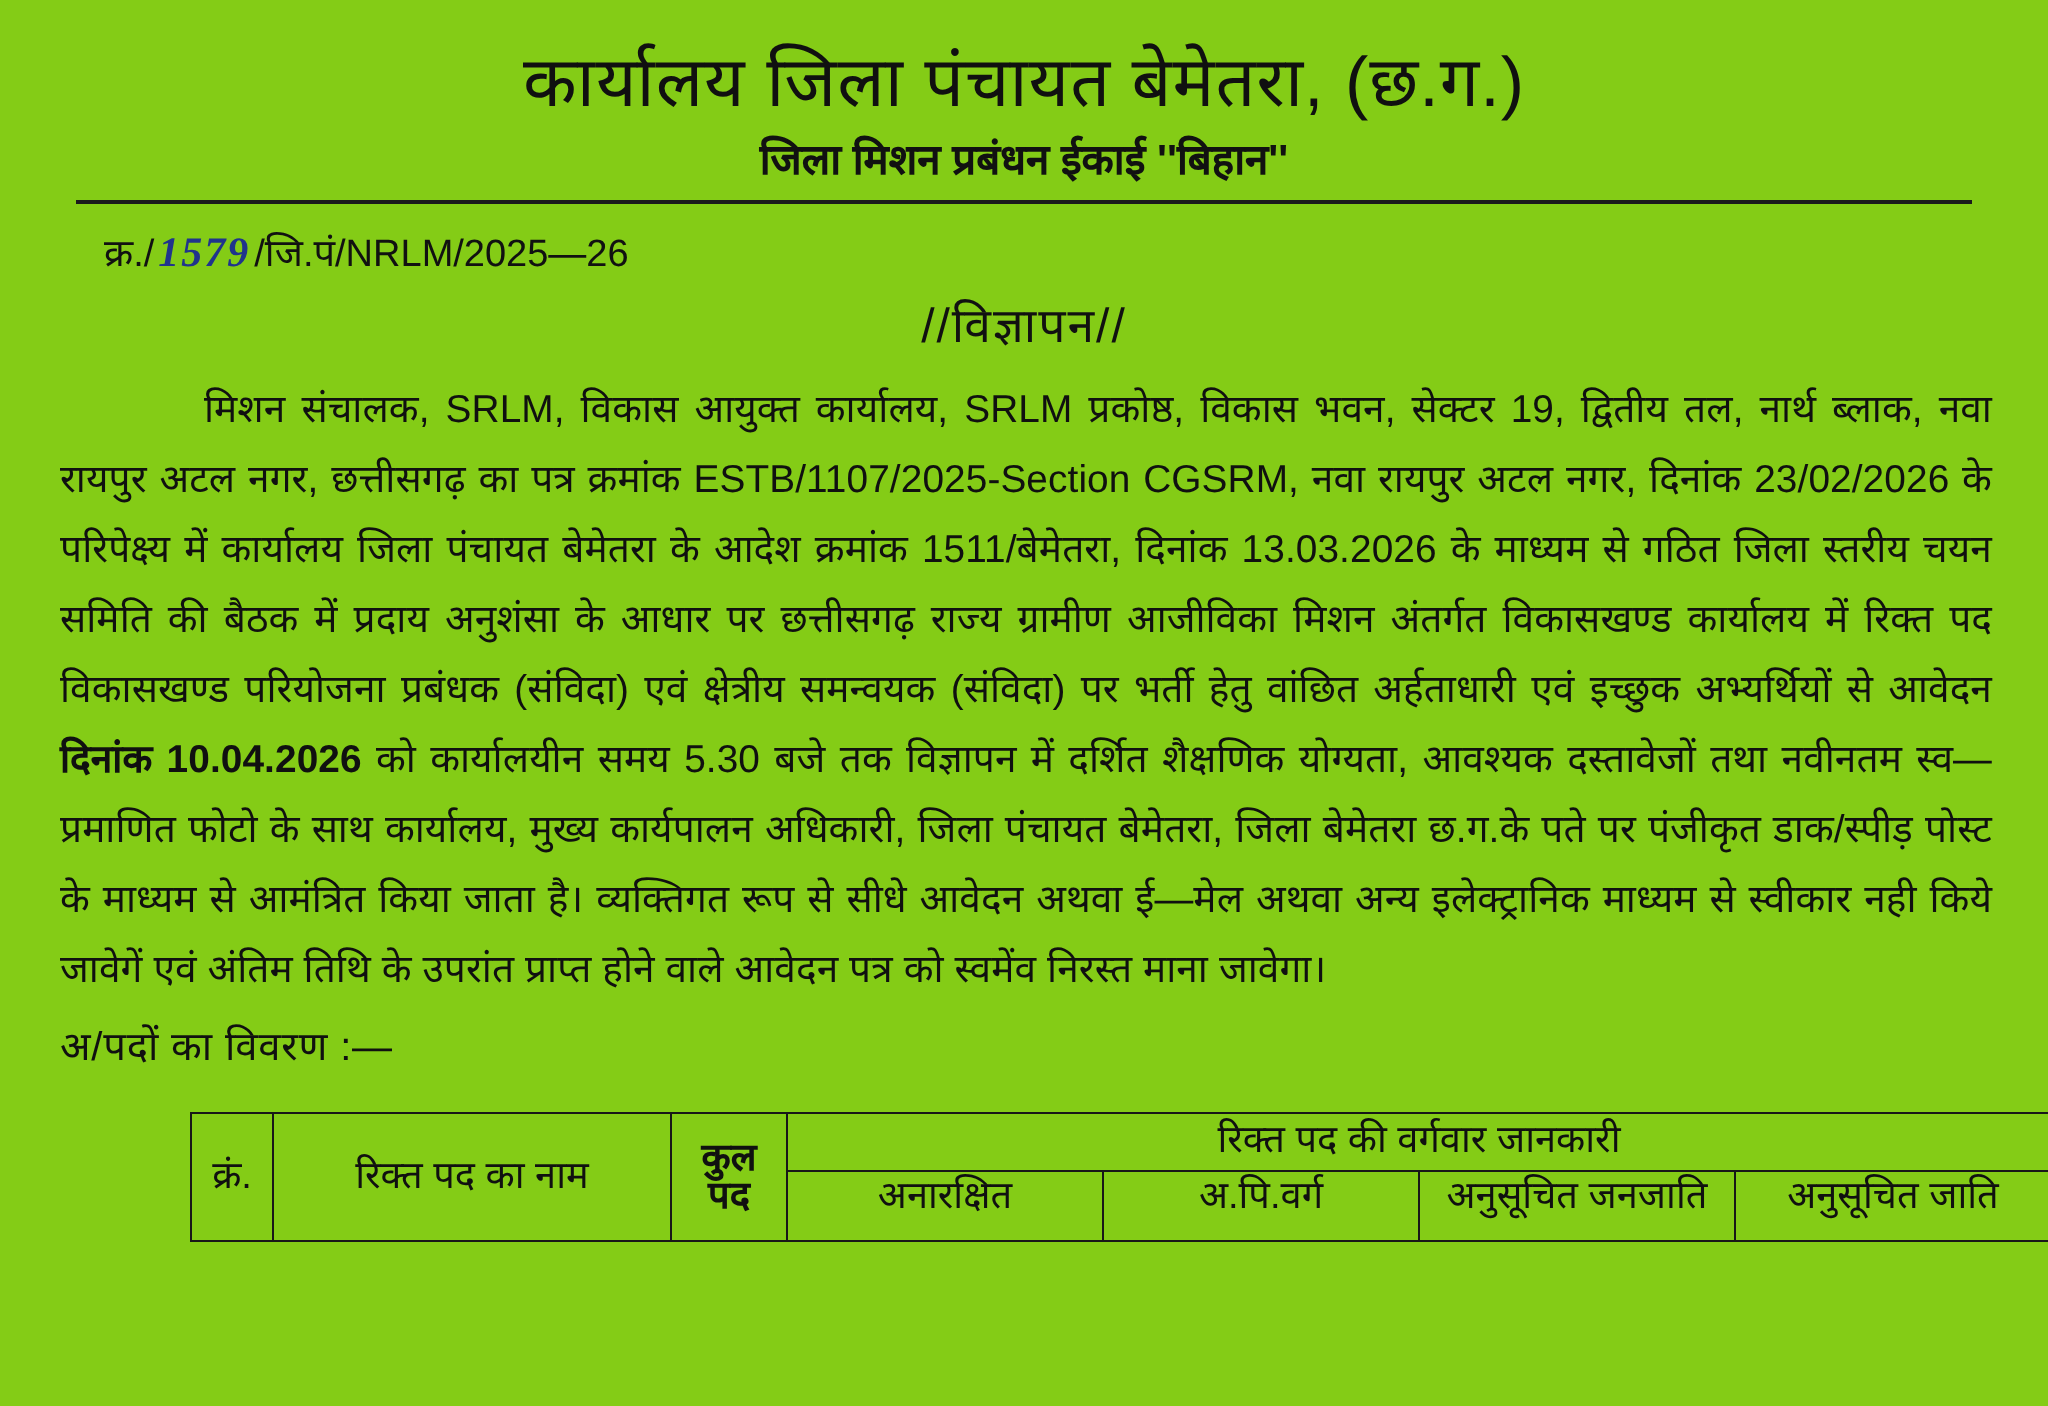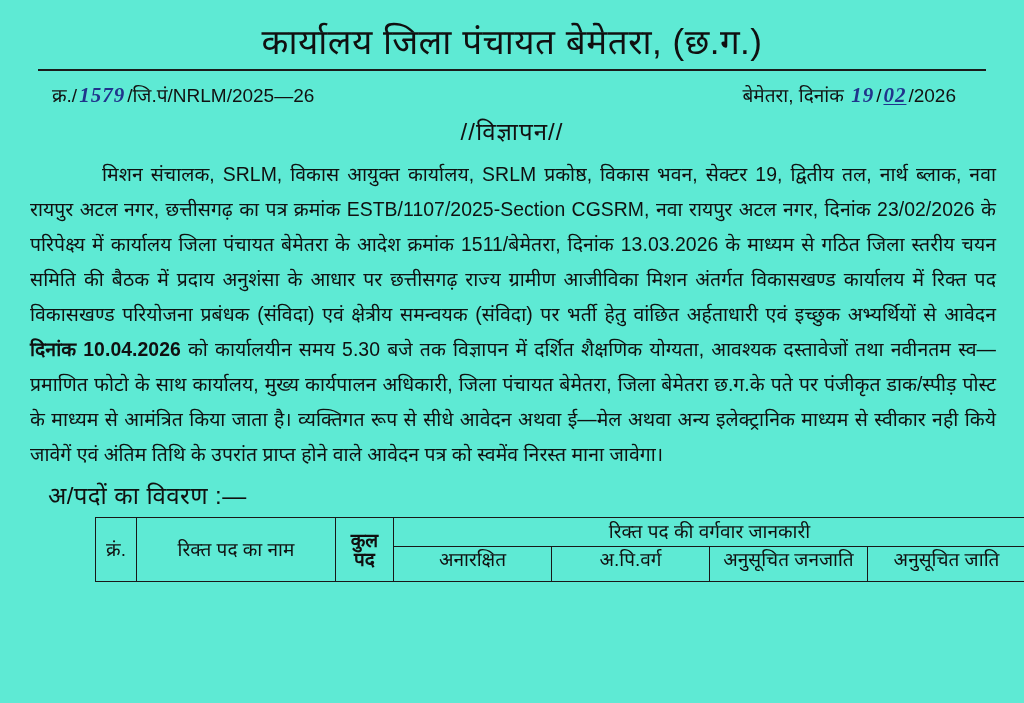--- a/index.html
+++ b/index.html
@@ -5,21 +5,21 @@
 <style>
   html, body {
     margin: 0;
     padding: 0;
     background: #ffffff;
   }
   .page {
     position: relative;
     width: 1024px;
     height: 703px;
-    background: #5eead4;
+    background: #84cc16;
     overflow: hidden;
     font-family: "Liberation Serif", "DejaVu Serif", serif;
     color: #0d0d0d;
     box-sizing: border-box;
   }
 
   
   .letterhead {
     padding-top: 22px;
     text-align: center;
@@ -109,30 +109,30 @@
     text-align: justify;
     text-justify: inter-word;
     color: #101010;
     text-indent: 72px;
     letter-spacing: 0.05px;
   }
   .body-text b { font-weight: 700; }
 
   
   .section-head {
-    margin: 6px 0 0 48px;
-    font-family: "Liberation Sans", "DejaVu Sans", sans-serif;
-    font-size: 24px;
+    margin: 6px 0 0 30px;
+    font-family: "Liberation Sans", "DejaVu Sans", sans-serif;
+    font-size: 20px;
     color: #101010;
     letter-spacing: 0.4px;
   }
 
   
   .tbl-wrap {
-    margin: 6px 46px 0 47px;
+    margin: 20px 46px 0 47px;
     padding-left: 48px;
   }
   table.vacancy {
     border-collapse: collapse;
     width: 931px;
     table-layout: fixed;
     font-family: "Liberation Sans", "DejaVu Sans", sans-serif;
     color: #101010;
   }
   table.vacancy td, table.vacancy th {
@@ -153,27 +153,27 @@
   .rowspan-cell { vertical-align: middle; }
   .tot-inner { display: block; line-height: 1.0; font-weight: bold; }
 </style>
 </head>
 <body>
 
 <div class="page">
 
   <div class="letterhead">
     <div class="org-title">कार्यालय जिला पंचायत बेमेतरा, (छ.ग.)</div>
+    <div class="org-subtitle">जिला मिशन प्रबंधन ईकाई ''बिहान''</div>
   </div>
   <div class="rule"></div>
 
   <div class="refline">
     <div class="ref-left"><span>क्र./</span><span class="ink">1579</span><span>/जि.पं/NRLM/2025—26</span></div>
 
-    <div class="ref-right"><span>बेमेतरा, दिनांक</span>&nbsp;<span class="ink">19</span><span>/</span><span class="ink ink-u">02</span><span>/</span><span>2026</span></div>
   </div>
 
   <div class="vigyapan">//विज्ञापन//</div>
 
   <div class="body-text"><span>मिशन संचालक, SRLM, विकास आयुक्त कार्यालय, SRLM प्रकोष्ठ, विकास भवन, सेक्टर 19, द्वितीय तल, नार्थ ब्लाक, नवा रायपुर अटल नगर, छत्तीसगढ़ का पत्र क्रमांक ESTB/1107/2025-Section CGSRM, नवा रायपुर अटल नगर, दिनांक 23/02/2026 के परिपेक्ष्य में कार्यालय जिला पंचायत बेमेतरा के आदेश क्रमांक 1511/बेमेतरा, दिनांक 13.03.2026 के माध्यम से गठित जिला स्तरीय चयन समिति की बैठक में प्रदाय अनुशंसा के आधार पर छत्तीसगढ़ राज्य ग्रामीण आजीविका मिशन अंतर्गत विकासखण्ड कार्यालय में रिक्त पद विकासखण्ड परियोजना प्रबंधक (संविदा) एवं क्षेत्रीय समन्वयक (संविदा) पर भर्ती हेतु वांछित अर्हताधारी एवं इच्छुक अभ्यर्थियों से आवेदन </span><b>दिनांक 10.04.2026</b><span> को कार्यालयीन समय 5.30 बजे तक विज्ञापन में दर्शित शैक्षणिक योग्यता, आवश्यक दस्तावेजों तथा नवीनतम स्व—प्रमाणित फोटो के साथ कार्यालय, मुख्य कार्यपालन अधिकारी, जिला पंचायत बेमेतरा, जिला बेमेतरा छ.ग.के पते पर पंजीकृत डाक/स्पीड़ पोस्ट के माध्यम से आमंत्रित किया जाता है। व्यक्तिगत रूप से सीधे आवेदन अथवा ई—मेल अथवा अन्य इलेक्ट्रानिक माध्यम से स्वीकार नही किये जावेगें एवं अंतिम तिथि के उपरांत प्राप्त होने वाले आवेदन पत्र को स्वमेंव निरस्त माना जावेगा।</span></div>
 
   <div class="section-head">अ/पदों का विवरण :—</div>
 
   <div class="tbl-wrap">
     <table class="vacancy">

